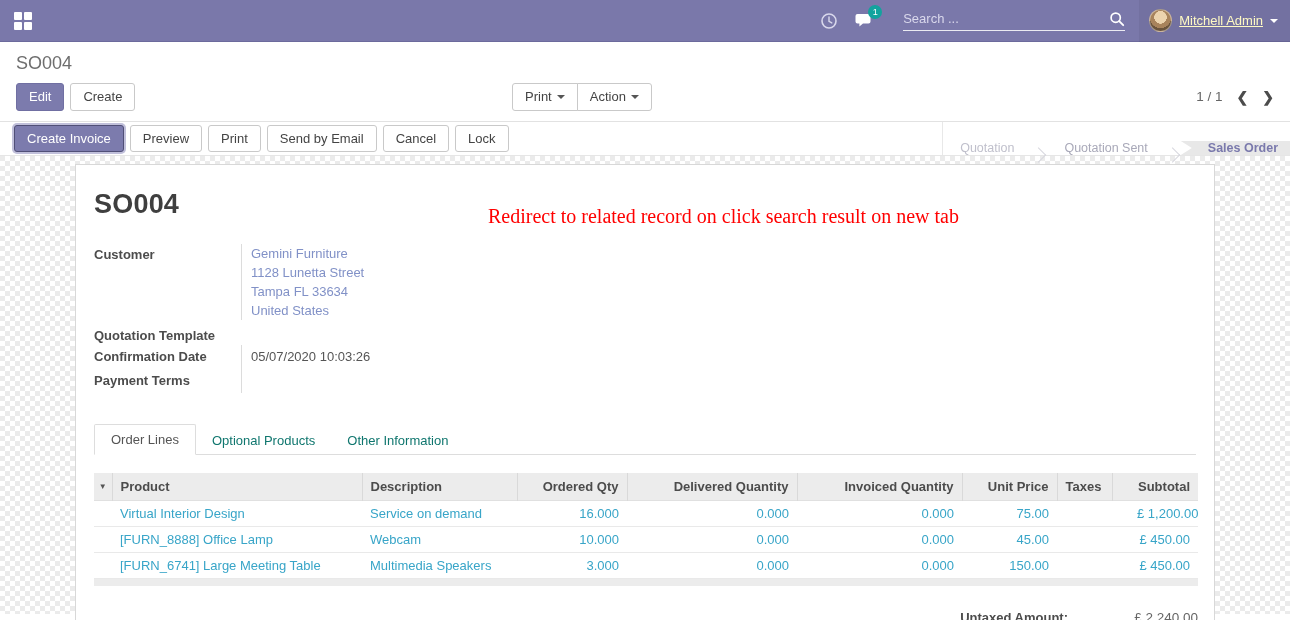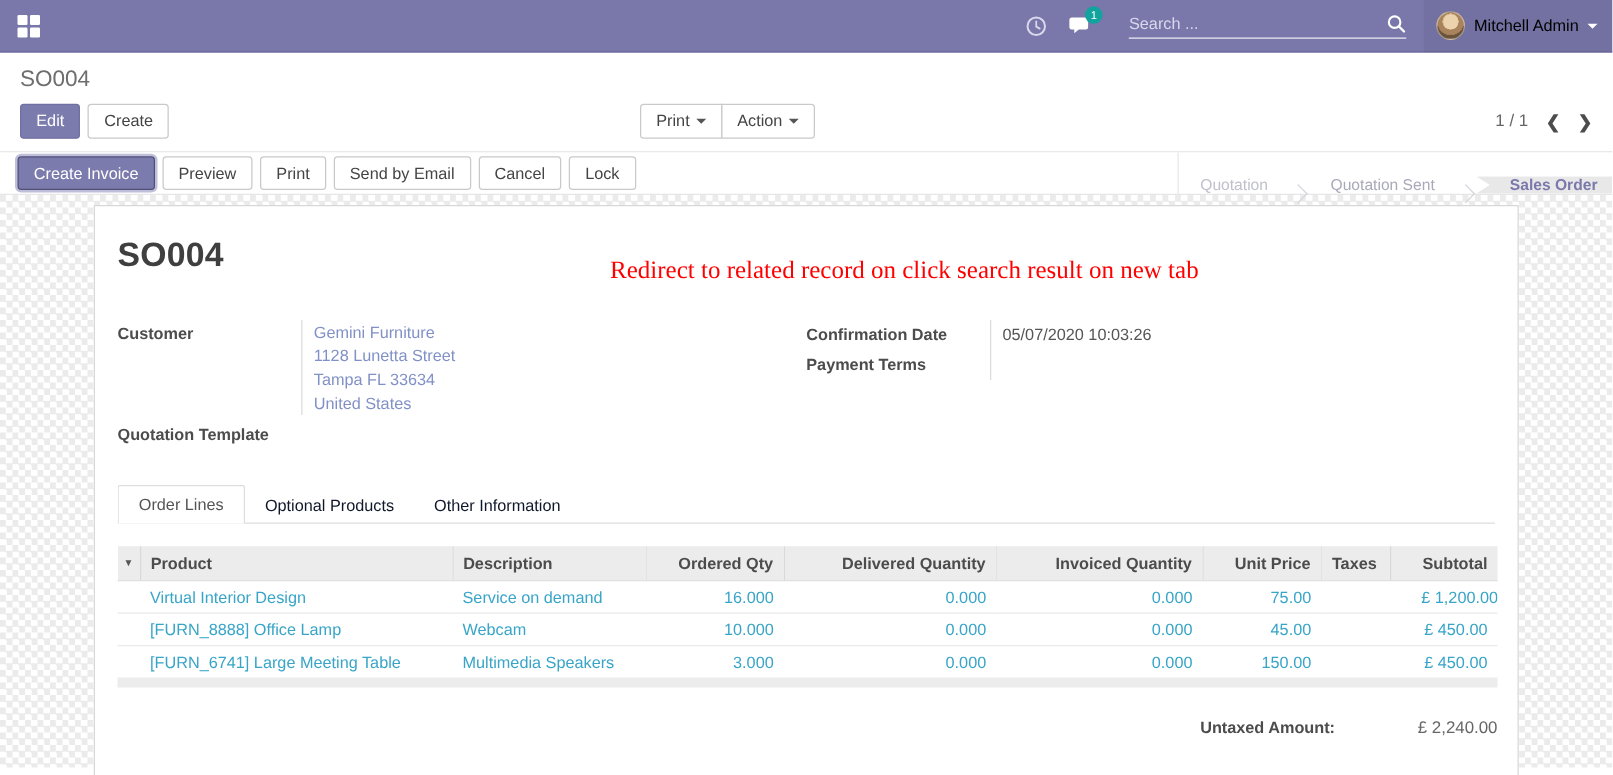--- a/index.html
+++ b/index.html
@@ -12,21 +12,21 @@
   .apps-grid { display:grid; grid-template-columns:8px 8px; grid-template-rows:8px 8px; gap:2px; }
   .apps-grid span { background:#fff; border-radius:1px; }
   .topbar-right { margin-left:auto; display:flex; align-items:center; height:100%; }
   .sysicon { width:36px; height:42px; display:flex; align-items:center; justify-content:center; position:relative; cursor:pointer; }
   .badge { position:absolute; top:5px; right:1px; min-width:14px; height:14px; border-radius:8px; background:#12a39e; color:#fff; font-size:9px; line-height:14px; text-align:center; padding:0 3px; }
   .searchbox { margin:0 14px 0 20px; width:222px; border-bottom:1px solid rgba(255,255,255,.85); display:flex; align-items:center; padding-bottom:3px; }
   .searchbox input { flex:1; background:transparent; border:none; outline:none; color:#fff; font-size:13px; font-family:"Liberation Sans",sans-serif; }
   .searchbox input::placeholder { color:#d9d8ec; }
   .usermenu { height:42px; display:flex; align-items:center; gap:7px; padding:0 12px 0 10px; background:rgba(0,0,0,.05); cursor:pointer; }
   .avatar { width:23px; height:23px; border-radius:50%; background:radial-gradient(circle at 50% 35%, #ecd3ae 0 36%, #a8835c 37% 62%, #6b543c 63% 100%); border:1px solid rgba(255,255,255,.4); }
-  .username { color:#000000; font-size:13px; }
+  .username { color:#fef9c3; font-size:13px;text-decoration:underline; }
   .caret-down-white { width:0; height:0; border-left:4px solid transparent; border-right:4px solid transparent; border-top:4px solid #fff; }
   .caret-down-dark { width:0; height:0; border-left:4px solid transparent; border-right:4px solid transparent; border-top:4px solid #555; display:inline-block; margin-left:5px; vertical-align:middle; }
 
   
   .control-panel { background:#fff; padding:9px 16px 10px 16px; border-bottom:1px solid #e2e2e2; }
   .breadcrumb { font-size:18px; color:#6e6e6e; line-height:24px; }
   .cp-row { margin-top:7px; height:29px; position:relative; display:flex; align-items:center; }
   .btn { display:inline-flex; align-items:center; height:28px; padding:0 12px; border:1px solid #c9c9c9; background:#fff; border-radius:3px; font-size:13px; color:#444; cursor:pointer; font-family:"Liberation Sans",sans-serif; }
   .btn-primary { background:#7c7bad; border-color:#706fa2; color:#fff; }
   .btn + .btn { margin-left:6px; }
@@ -47,34 +47,34 @@
   .stage-sep { width:16px; position:relative; }
   .stage-sep::before { content:""; position:absolute; top:50%; left:2px; width:10px; height:10px; border-top:1px solid #d7d7de; border-right:1px solid #d7d7de; transform:translateY(-50%) rotate(45deg); }
   .stage.active { background:#e8e8e8; color:#7a79ac; font-weight:bold; clip-path:polygon(0 0,100% 0,100% 100%,0 100%,11px 50%); padding-left:27px; padding-right:12px; }
 
   
   .content { height:458px; background:repeating-conic-gradient(#ffffff 0% 25%, #ebebeb 0% 50%) 0 0 / 10px 10px; padding-top:8px; }
   .sheet { width:1140px; margin:0 auto; background:#fff; border:1px solid #d8d8d8; min-height:460px; padding:24px 18px 0 18px; position:relative; }
   .sheet-title { font-size:27px; font-weight:bold; color:#3f3f3f; letter-spacing:.2px; }
   .annotation { position:absolute; left:412px; top:40px; font-family:"Liberation Serif", serif; font-size:20px; color:#ff0000; white-space:nowrap; }
 
-  .fieldgroups { display:flex; margin-top:36px; }
+  .fieldgroups { display:flex; margin-top:24px;flex-direction:column; }
   .group { width:552px; display:grid; grid-template-columns:147px 1fr; align-content:start; }
   .flabel { font-weight:bold; color:#4c4c4c; font-size:13px; line-height:19px; padding-top:1px; }
   .fvalue { font-size:13px; line-height:19px; }
   .val-border { border-left:1px solid #dcdcdc; padding-left:9px; }
   .linkish { color:#8191c7; }
   .addr div { line-height:19px; cursor:pointer; }
   .row-gap { height:5px; grid-column:1 / 3; }
   .fvalue.h24 { line-height:24px; }
   .flabel.h24 { line-height:24px; padding-top:0; }
 
   
   .tabs { display:flex; margin-top:30px; border-bottom:1px solid #ddd; align-items:flex-end; }
-  .tab { padding:7px 16px; font-size:13px; color:#0f172a; cursor:pointer; position:relative; bottom:-1px; }
+  .tab { padding:7px 16px; font-size:13px; color:#0f766e; cursor:pointer; position:relative; bottom:-1px; }
   .tab.active { background:#fff; border:1px solid #ddd; border-bottom:1px solid #fff; border-radius:2px 2px 0 0; color:#555; }
 
   
   .listview { margin-top:18px; }
   table { width:1104px; border-collapse:collapse; table-layout:fixed; }
   thead th { background:#ececec; font-size:13px; font-weight:bold; color:#4c4c4c; height:27px; padding:0 8px; border-left:1px solid #d9d9d9; white-space:nowrap; overflow:hidden; }
   thead th:first-child { border-left:none; }
   th.num, td.num { text-align:right;padding-left:25px; }
   th.txt, td.txt { text-align:left; }
   tbody td { height:26px; padding:0 8px; font-size:13px; color:#38a5c8; border-bottom:1px solid #e9e9e9; white-space:nowrap; overflow:hidden; cursor:pointer; }

